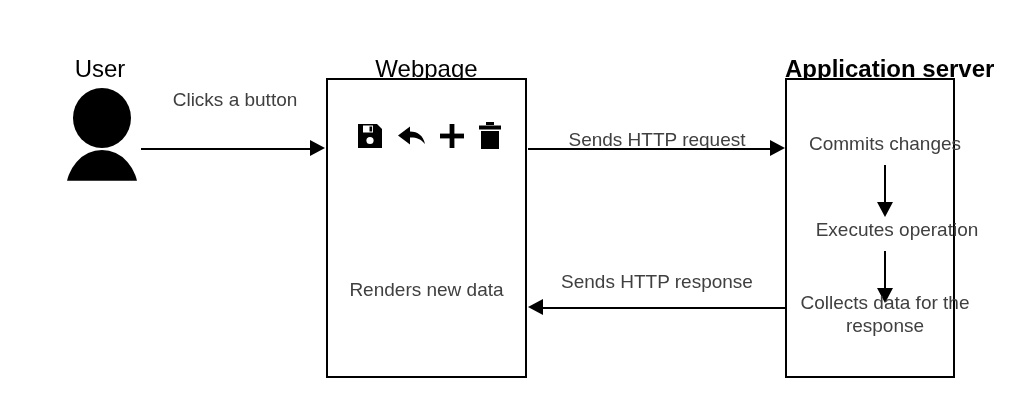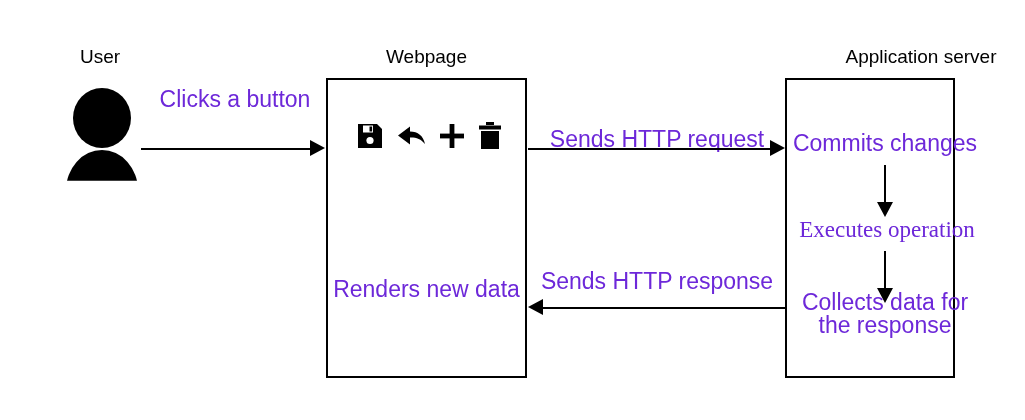--- a/index.html
+++ b/index.html
@@ -13,35 +13,36 @@
   }
   #canvas {
     position: relative;
     width: 1025px;
     height: 420px;
     background: #ffffff;
     overflow: hidden;
   }
   .lbl {
     position: absolute;
-    font-size: 23px;
+    font-size: 19px;
     line-height: 23px;
-    color: #6d28d9;
+    color: #404040;
     white-space: nowrap;
     text-align: center;
   }
   .lbl.wrap { white-space: normal; }
 
   
   .node-title {
     position: absolute;
-    font-size: 19px;
+    font-size: 24px;
     line-height: 23px;
     text-align: center;
     white-space: nowrap;
+    margin-top: 12px;
   }
 
   
   .box {
     position: absolute;
     border: 2.5px solid #000000;
     background: #ffffff;
     box-sizing: border-box;
   }
 
@@ -173,30 +174,30 @@
   </div>
 
   <div class="lbl" style="left:528px; top:88px; width:258px;margin-top:40px;">Sends HTTP request</div>
   <div class="hline" style="left:528px; top:148px; width:243px;"></div>
   <div class="arrowhead arrow-right" style="left:770px; top:140px;"></div>
 
   <div class="lbl" style="left:528px; top:270px; width:258px;">Sends HTTP response</div>
   <div class="hline" style="left:543px; top:307px; width:242px;"></div>
   <div class="arrowhead arrow-left" style="left:528px; top:299px;"></div>
 
-  <div class="node-title" style="left:821px; top:45px; width:200px;">Application server</div>
+  <div class="node-title" style="left:785px; top:45px; width:200px;font-weight:bold;">Application server</div>
 
   <div class="box" style="left:785px; top:78px; width:170px; height:300px;">
 
     <div class="lbl" style="left:0px; top:52px; width:196px;">Commits changes</div>
 
     <div class="vline" style="left:97px; top:85px; height:40px;"></div>
     <div class="arrowhead arrow-down" style="left:90px; top:122px;"></div>
 
-    <div class="lbl" style="left:2px; top:138px; width:196px;font-family:Liberation Serif, serif;">Executes operation</div>
+    <div class="lbl" style="left:12px; top:138px; width:196px;">Executes operation</div>
 
     <div class="vline" style="left:97px; top:171px; height:40px;"></div>
     <div class="arrowhead arrow-down" style="left:90px; top:208px;"></div>
 
     <div class="lbl wrap" style="left:8px; top:211px; width:180px;text-align:center;">Collects data for the response</div>
   </div>
 
 </div>
 
 </body></html>

